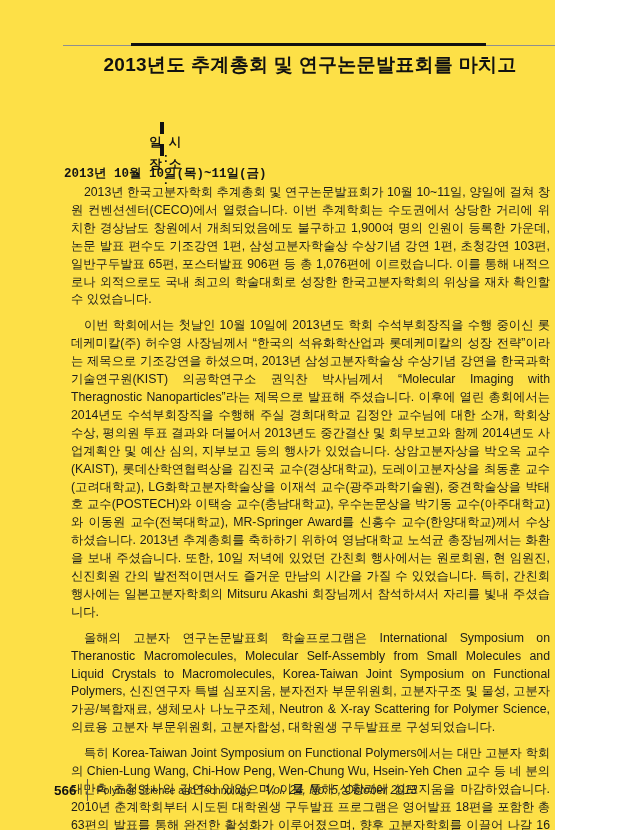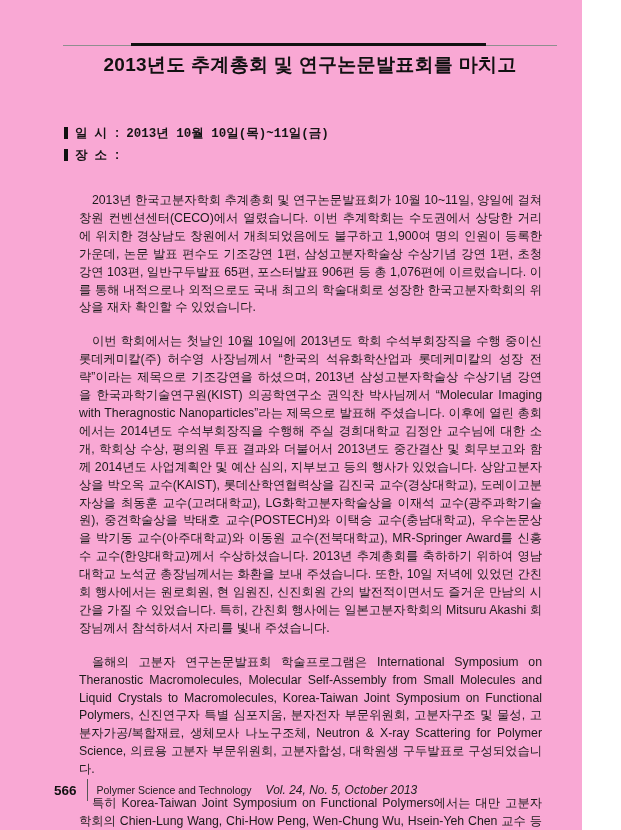--- a/index.html
+++ b/index.html
@@ -1,24 +1,23 @@
 <!DOCTYPE html>
 <html lang="ko"><head>
 <meta charset="utf-8">
 <style>
   html, body { margin: 0; padding: 0; background: #ffffff; }
   .page {
     position: relative;
     width: 555px;
     height: 830px;
-    background: #f9a8d4;
+    background: #fde047;
     overflow: hidden;
     font-family: "Liberation Sans", "DejaVu Sans", sans-serif;
     color: #1a1a1a;
-    padding-left: 27px;
   }
   .title-rule-thin {
     position: absolute;
     top: 45px; left: 63px;
     width: 494px; height: 1px;
     background: #8f8f8f;
   }
   .title-rule-thick {
     position: absolute;
     top: 43px; left: 131px;
@@ -40,41 +39,42 @@
     position: absolute;
     top: 122px; left: 64px;
   }
   .meta-line {
     display: flex;
     align-items: center;
     height: 22px;
     font-size: 12.5px;
     font-weight: bold;
     color: #151515;
+    flex-direction: column;
   }
   .meta-bar {
     width: 4px; height: 12px;
     background: #111111;
     margin-right: 7px;
     flex: 0 0 auto;
   }
   .meta-label { white-space: pre; }
   .meta-colon { margin: 0 7px 0 8px; }
   .meta-value { white-space: pre; font-family: Liberation Mono, monospace; }
   .body-text {
     position: absolute;
     top: 176px; left: 63px;
     width: 495px;
     font-size: 12.3px;
     line-height: 17.9px;
     text-align: justify;
     color: #1c1c1c;
   }
   .body-text p {
-    margin: 16px;
+    margin: 8px;
     text-indent: 1.05em;
   }
   .footer {
     position: absolute;
     top: 778px; left: 38px;
     display: flex;
     align-items: center;
     height: 24px;
   }
   .footer-page {

